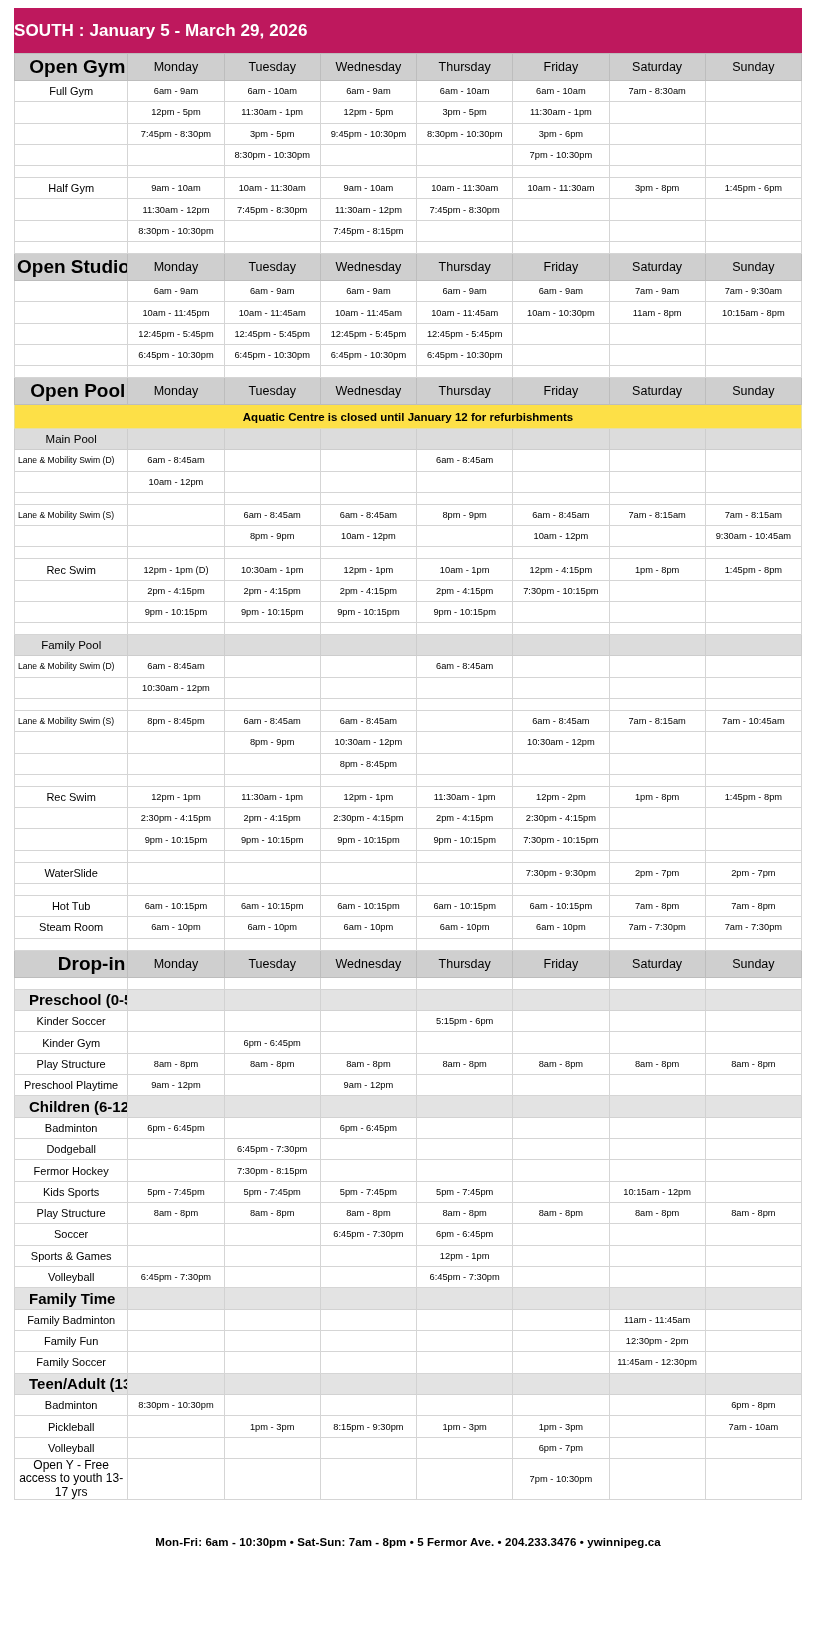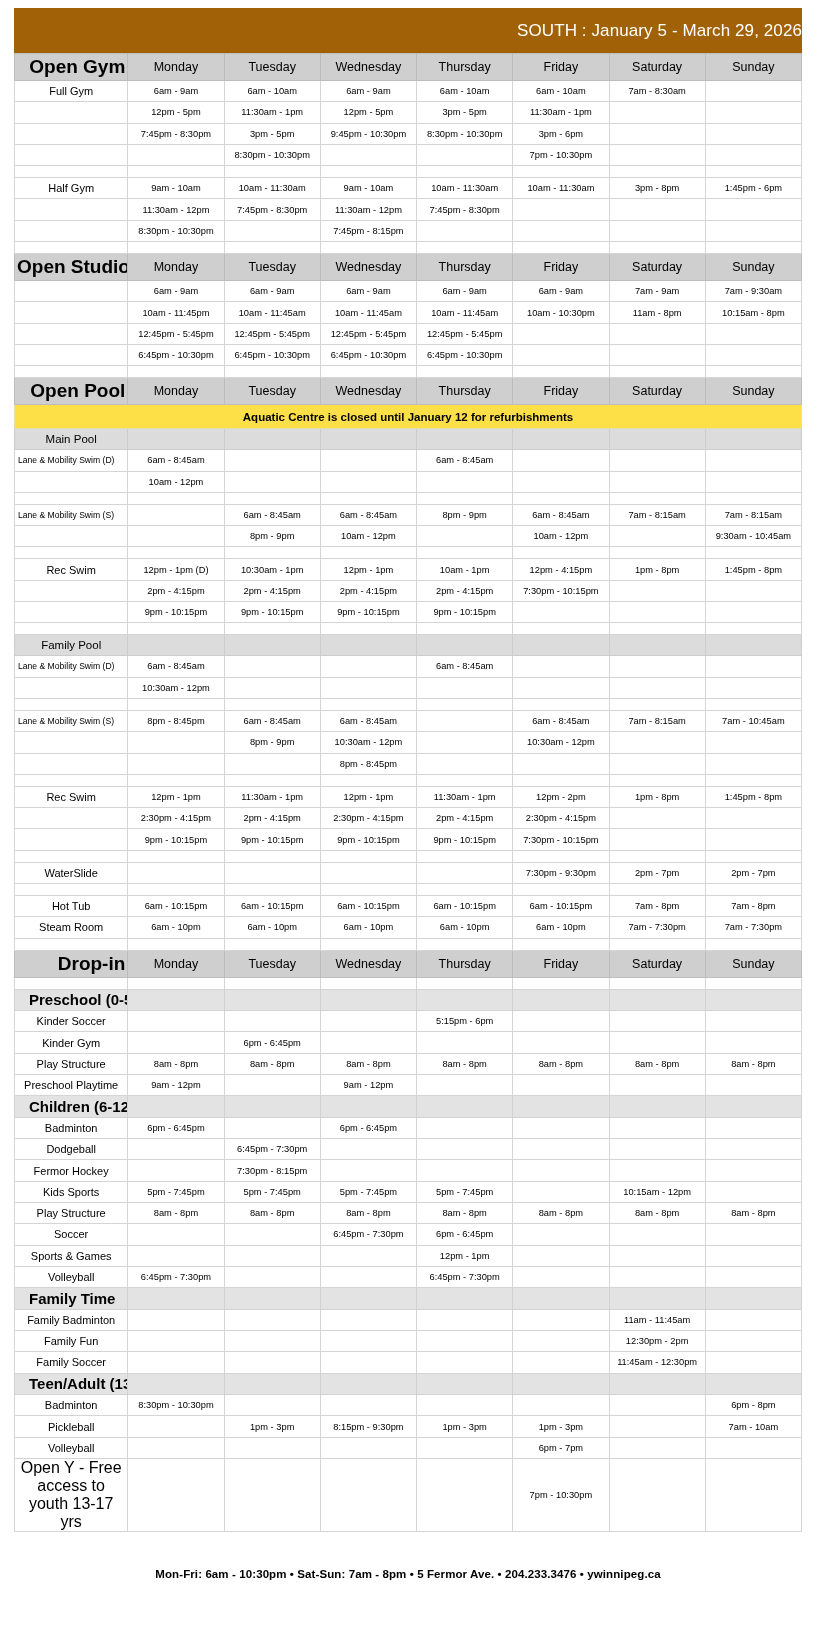--- a/index.html
+++ b/index.html
@@ -15,24 +15,24 @@
     overflow: hidden;
   }
   .page {
     width: 816px;
     height: 1632px;
     box-sizing: border-box;
     padding: 8px 14px 0 14px;
     position: relative;
   }
   .title-bar {
-    background: #a16207;
+    background: #be185d;
     color: #ffffff;
-    text-align: right;
-    font-weight: normal;
+    text-align: left;
+    font-weight: bold;
     font-size: 17px;
     letter-spacing: 0.1px;
     height: 45px;
     line-height: 45px;
     width: 100%;
     box-sizing: border-box;
   }
   table.sched {
     width: 100%;
     border-collapse: collapse;
@@ -70,21 +70,21 @@
     font-size: 11px;
   }
   td.lbl.small {
     font-size: 8.6px;
     text-align: left;
     padding-left: 3px;
   }
   td.lbl.two-line {
     white-space: normal;
     line-height: 1.12;
-    font-size: 16px;
+    font-size: 12px;
     margin-top: 12px;
   }
   
   tr.spacer td {
     height: 11px;
     border-left: 1px solid #d5d5d5;
     border-right: 1px solid #d5d5d5;
     border-top: 1px solid #d5d5d5;
     border-bottom: 1px solid #d5d5d5;
   }

